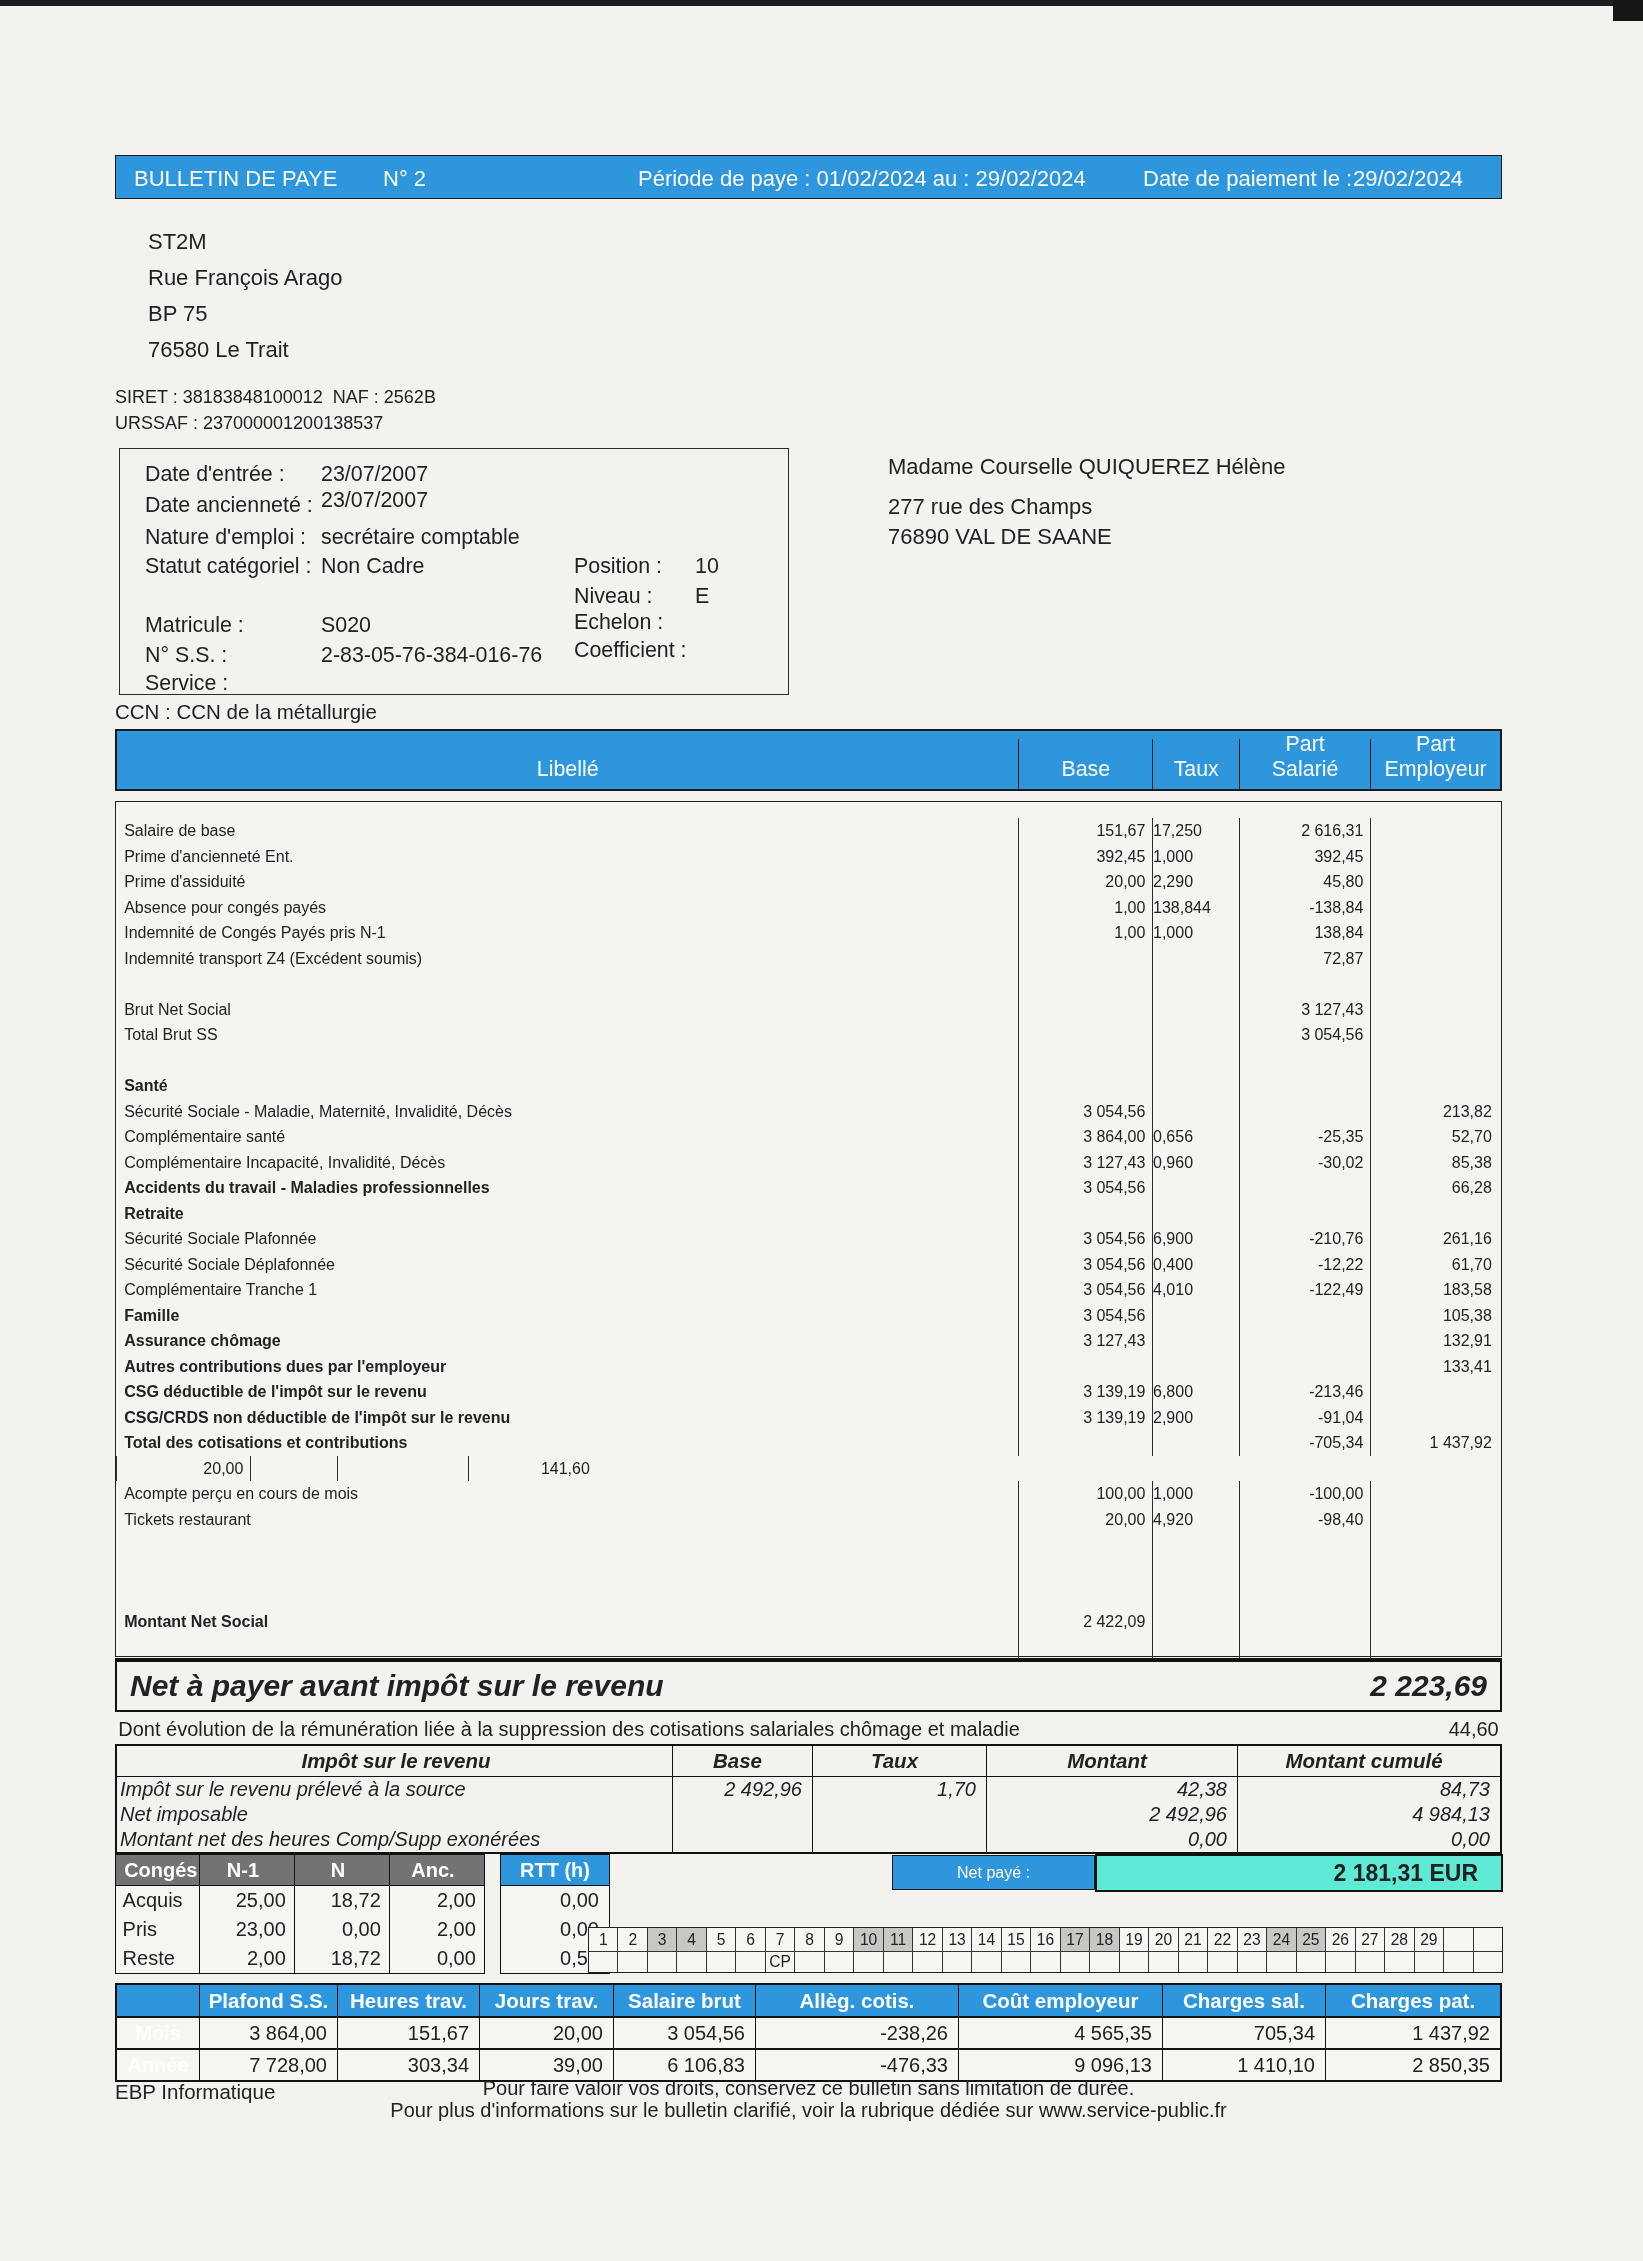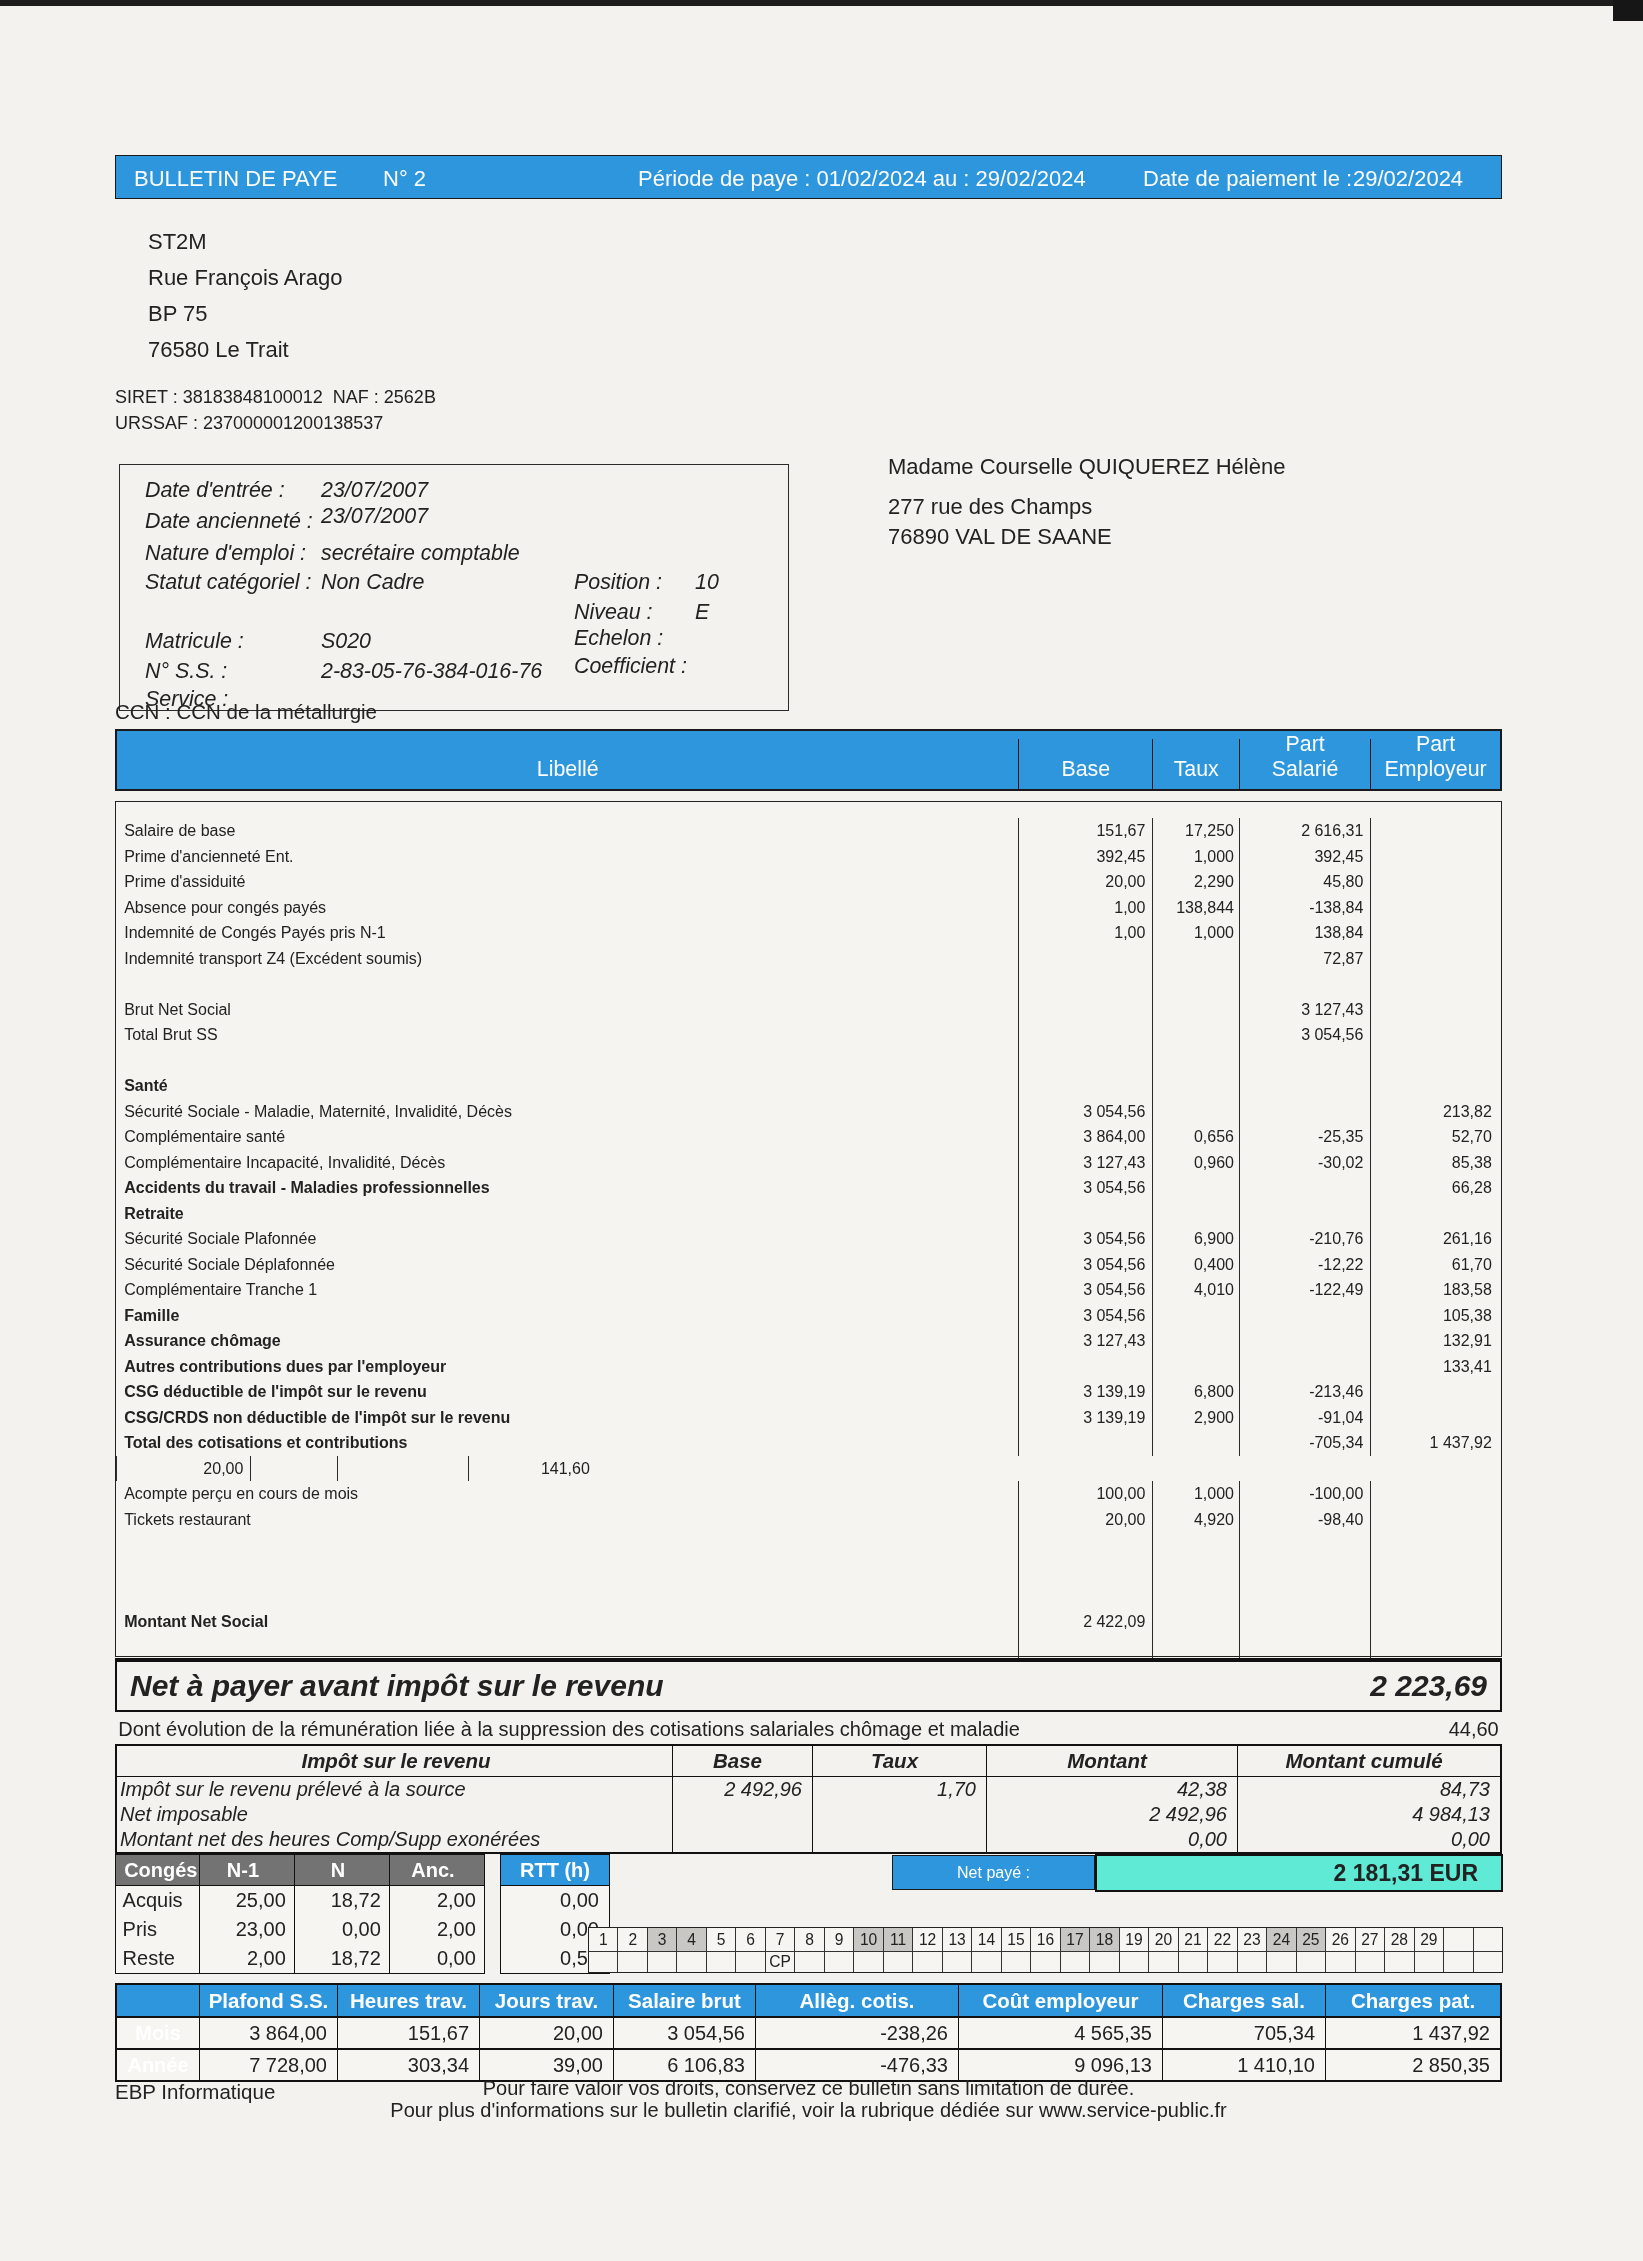--- a/index.html
+++ b/index.html
@@ -12,21 +12,21 @@
 
   
   .topbar{left:115px;top:155px;width:1387px;height:44px;background:#2e96dd;
           border:1.6px solid #1a1a1a;box-sizing:border-box;color:#fdfdfd;font-size:22px;}
   .topbar span{position:absolute;top:10px;}
 
   .company{left:148px;top:224px;font-size:22px;line-height:36px;}
   .idnums{left:115px;top:385px;font-size:18px;line-height:25.5px;}
 
   
-  .infobox{left:119px;top:464px;width:670px;height:247px;border:1.6px solid #2a2a2a;box-sizing:border-box;font-style:italic;}
+  .infobox{left:119px;top:448px;width:670px;height:247px;border:1.6px solid #2a2a2a;box-sizing:border-box;}
   .infobox .lbl,.infobox .val{position:absolute;font-size:21.4px;}
   .ibl{left:25px;} .ibv{left:201px;} .ibl2{left:454px;} .ibv2{left:575px;}
 
   .emp-address{left:888px;top:454px;font-size:22px;}
   .emp-address .l1{margin-bottom:11.5px;}
   .emp-address .l2{line-height:30px;}
 
   .ccn{left:115px;top:700px;font-size:20.5px;}
 
   
@@ -40,21 +40,21 @@
 
   
   .pbody{left:115px;top:801px;width:1387px;height:856px;border:1.6px solid #222;
          box-sizing:border-box;background:#f5f4f0;display:flex;flex-direction:column;padding-top:16.4px;}
   .prow{display:flex;height:25.5px;min-height:25.5px;font-size:16px;line-height:25px;}
   .prow.fill{flex:1;height:auto;}
   .prow.b .pc0{font-weight:bold;}
   .pc{box-sizing:border-box;overflow:hidden;white-space:nowrap;}
   .pc0{width:902px;padding-left:8.2px;text-align:left;}
   .pc1{width:134px;border-left:1.6px solid #2b2b2b;text-align:right;padding-right:6.6px;}
-  .pc2{width:87px;border-left:1.6px solid #2b2b2b;text-align:right;padding-right:5px;}
+  .pc2{width:87px;border-left:1.6px solid #2b2b2b;text-align:left;padding-right:5px;}
   .pc3{width:131px;border-left:1.6px solid #2b2b2b;text-align:right;padding-right:6.6px;}
   .pc4{width:130px;border-left:1.6px solid #2b2b2b;text-align:right;padding-right:8.2px;}
 
   
   .netband{left:115px;top:1658px;width:1387px;height:54px;border:2.5px solid #111;border-top:4.1px solid #111;
            box-sizing:border-box;display:flex;align-items:center;justify-content:space-between;
            font-size:30px;font-weight:bold;font-style:italic;padding:0 13px;}
   .evol{left:115px;top:1718px;width:1387px;display:flex;justify-content:space-between;
         font-size:20px;padding:0 3.3px;box-sizing:border-box;}
 

